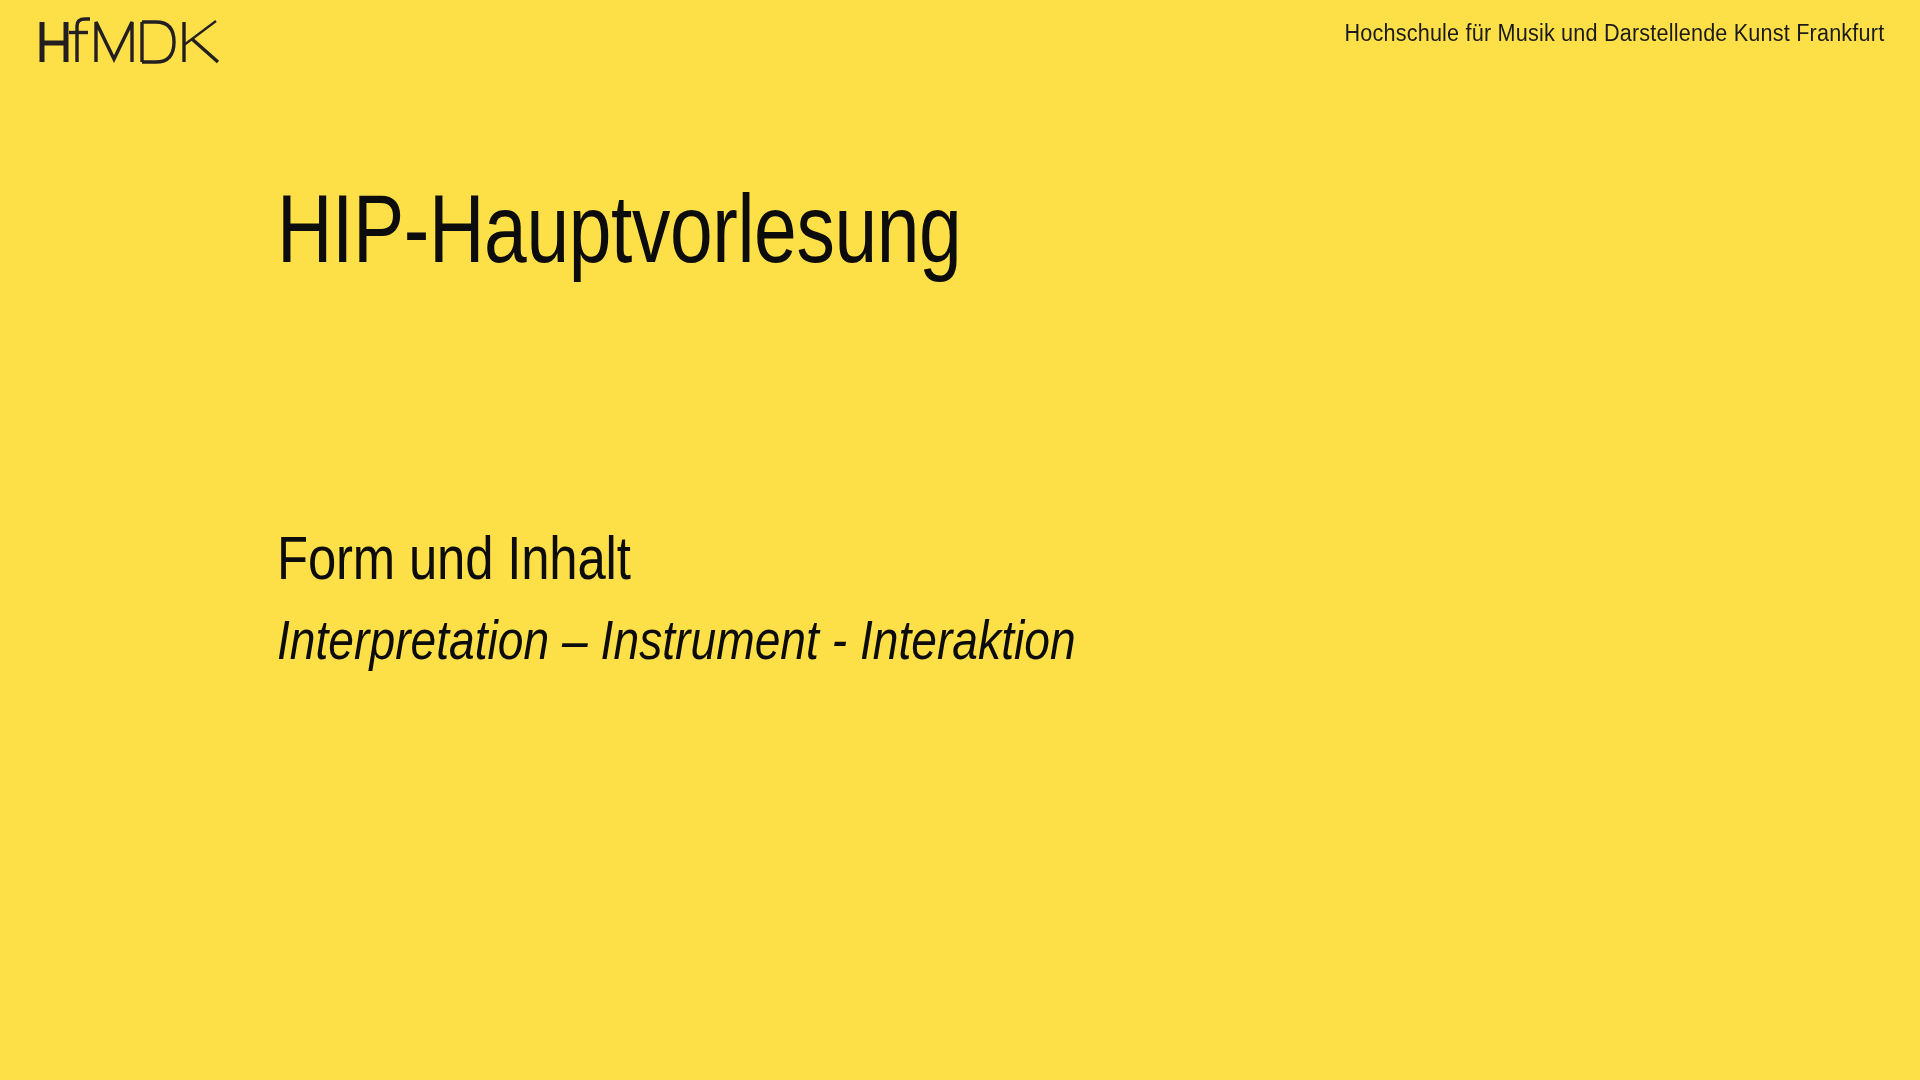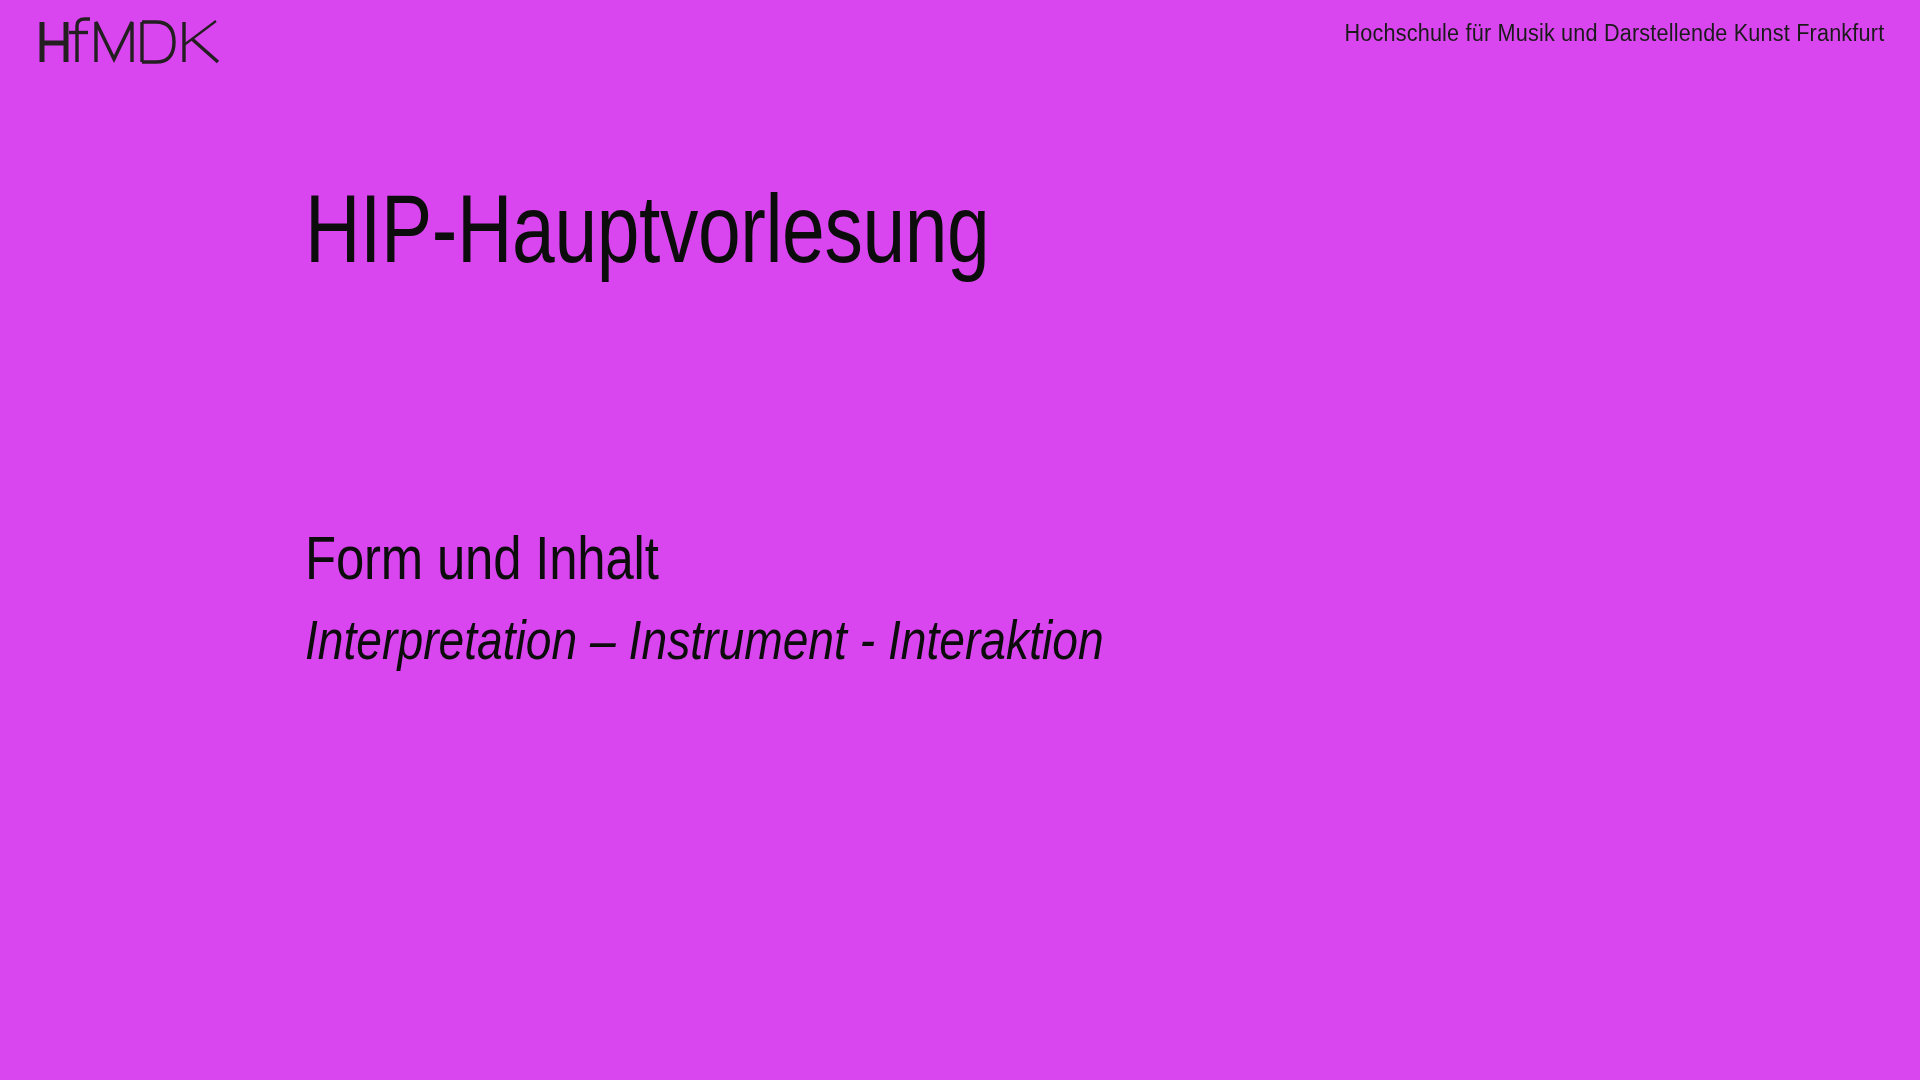--- a/index.html
+++ b/index.html
@@ -12,21 +12,21 @@
     background: #f4f5ef;
     font-family: "Liberation Sans", sans-serif;
     overflow: hidden;
     position: relative;
     -webkit-font-smoothing: antialiased;
   }
 
   .slide {
     position: absolute;
     inset: 0;
-    background: #d946ef;
+    background: #fde047;
   }
 
   
   .header {
     position: absolute;
     top: 0;
     left: 0;
     right: 0;
     height: 92px;
   }
@@ -54,21 +54,20 @@
     transform-origin: right center;
   }
 
   
   .body-area {
     position: absolute;
     left: 277px;
     top: 0;
     right: 0;
     bottom: 0;
-    margin-left: 28px;
   }
 
   .main-title {
     position: absolute;
     top: 181px;
     left: 0;
     font-size: 96px;
     line-height: 1.0;
     font-weight: 400;
     color: #0c0c0c;

